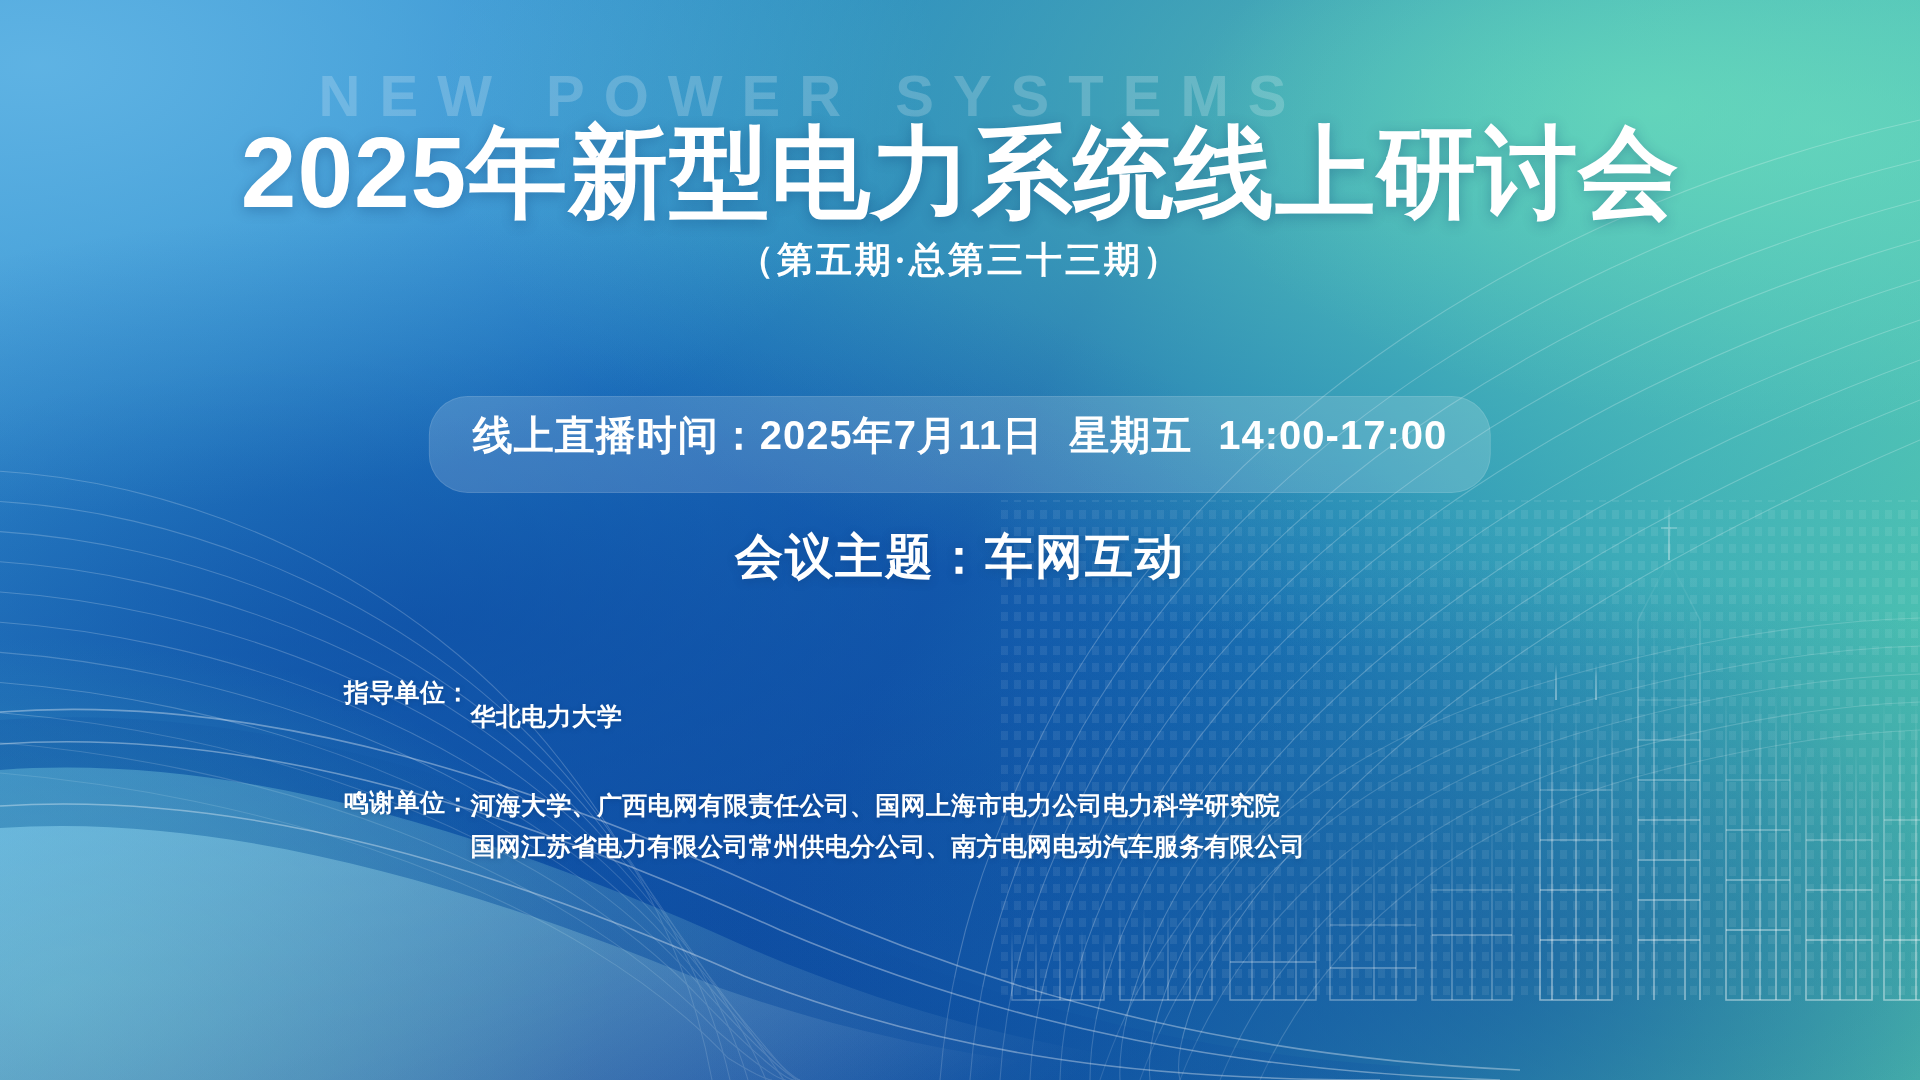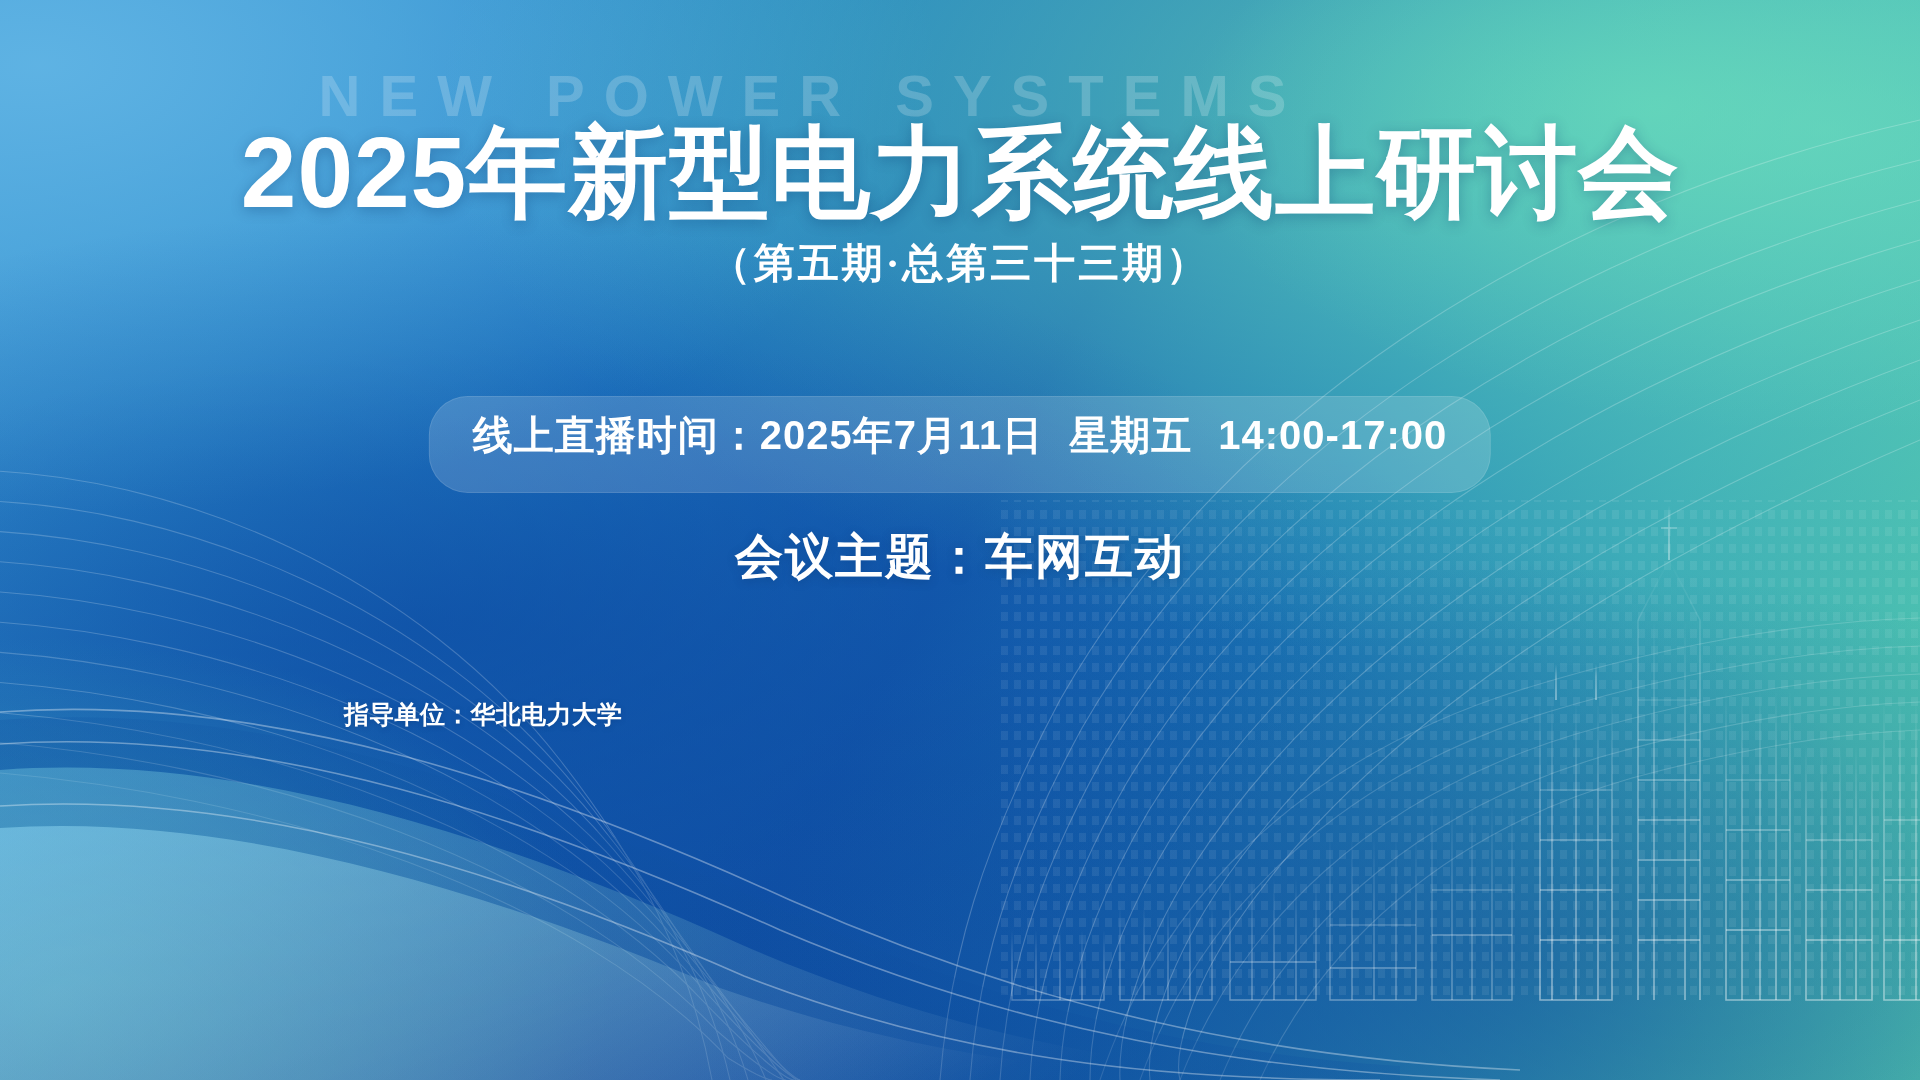--- a/index.html
+++ b/index.html
@@ -51,21 +51,21 @@
   .main-title{
     position:absolute;top:120px;left:0;width:1920px;text-align:center;
     font-size:100px;line-height:1.05;font-weight:bold;color:#ffffff;
     letter-spacing:1px;white-space:nowrap;
     text-shadow:0 3px 14px rgba(8,48,102,0.30);
   }
 
   .sub-title{
     position:absolute;top:236px;left:0;width:1920px;text-align:center;
     font-family:"Liberation Serif","DejaVu Serif",serif;
-    font-size:41px;font-weight:bold;color:#ffffff;letter-spacing:3px;
+    font-size:36px;font-weight:bold;color:#ffffff;letter-spacing:3px;
     white-space:nowrap;
   }
 
   .time-pill{
     position:absolute;top:396px;left:50%;transform:translateX(-50%);
     height:97px;line-height:78px;padding:0 44px;border-radius:39px;
     background:rgba(255,255,255,0.16);
     color:#ffffff;font-size:40px;font-weight:bold;letter-spacing:1px;
     white-space:nowrap;
     box-shadow:inset 0 0 0 1px rgba(255,255,255,0.10);
@@ -80,21 +80,21 @@
     text-shadow:0 2px 10px rgba(8,48,102,0.28);
   }
 
   
   .credits{
     position:absolute;top:648px;left:344px;width:1320px;
     color:#ffffff;font-size:25px;line-height:41px;font-weight:bold;
     letter-spacing:0.3px;
     text-shadow:0 1px 5px rgba(8,48,102,0.35);
   }
-  .credit-row{display:flex;align-items:flex-end;font-family:Liberation Mono, monospace;}
+  .credit-row{display:flex;align-items:center;}
   .credit-label{flex:0 0 auto;white-space:nowrap;}
   .credit-values{flex:1 1 auto;margin-top:48px;}
   .credit-values div{white-space:nowrap;}
 </style>
 </head>
 <body>
 
 <div class="stage">
 
   <div class="wash-a"></div>
@@ -251,16 +251,23 @@
 
     <div class="theme">会议主题：车网互动</div>
 
     <div class="credits">
         <div class="credit-row">
           <span class="credit-label">指导单位：</span>
           <span class="credit-values">
             <div>华北电力大学</div>
           </span>
         </div>
+        <div class="credit-row">
+          <span class="credit-label">鸣谢单位：</span>
+          <span class="credit-values">
+            <div>河海大学、广西电网有限责任公司、国网上海市电力公司电力科学研究院</div>
+            <div>国网江苏省电力有限公司常州供电分公司、南方电网电动汽车服务有限公司</div>
+          </span>
+        </div>
       </div>
 
   </div>
 </div>
 
 </body></html>

